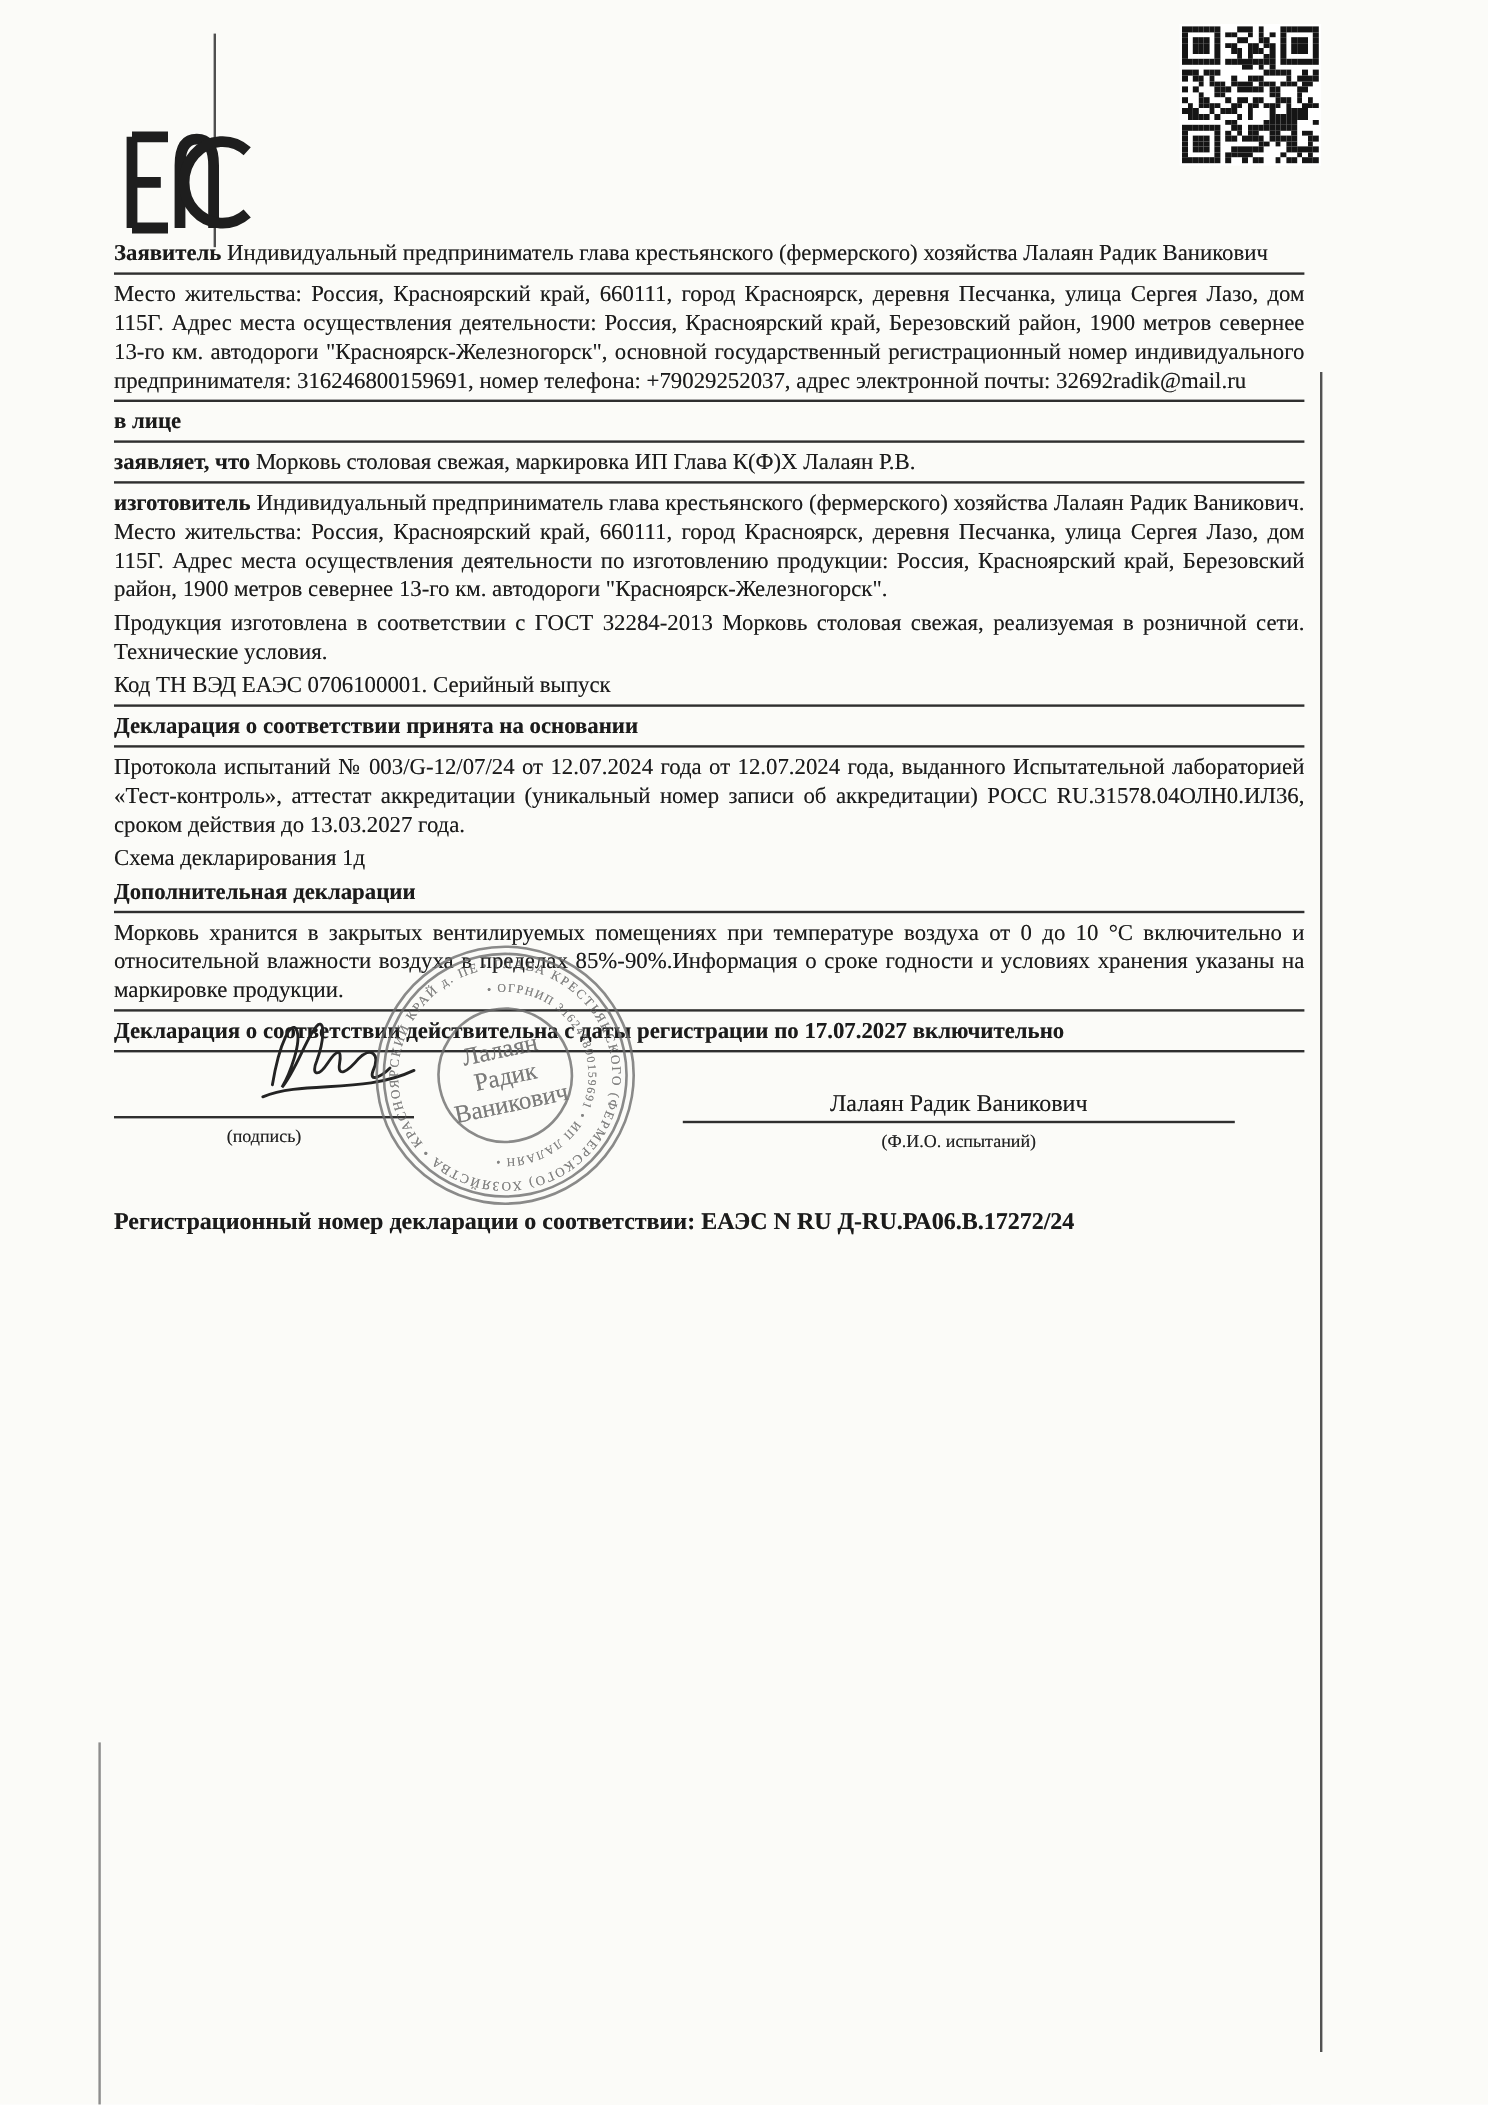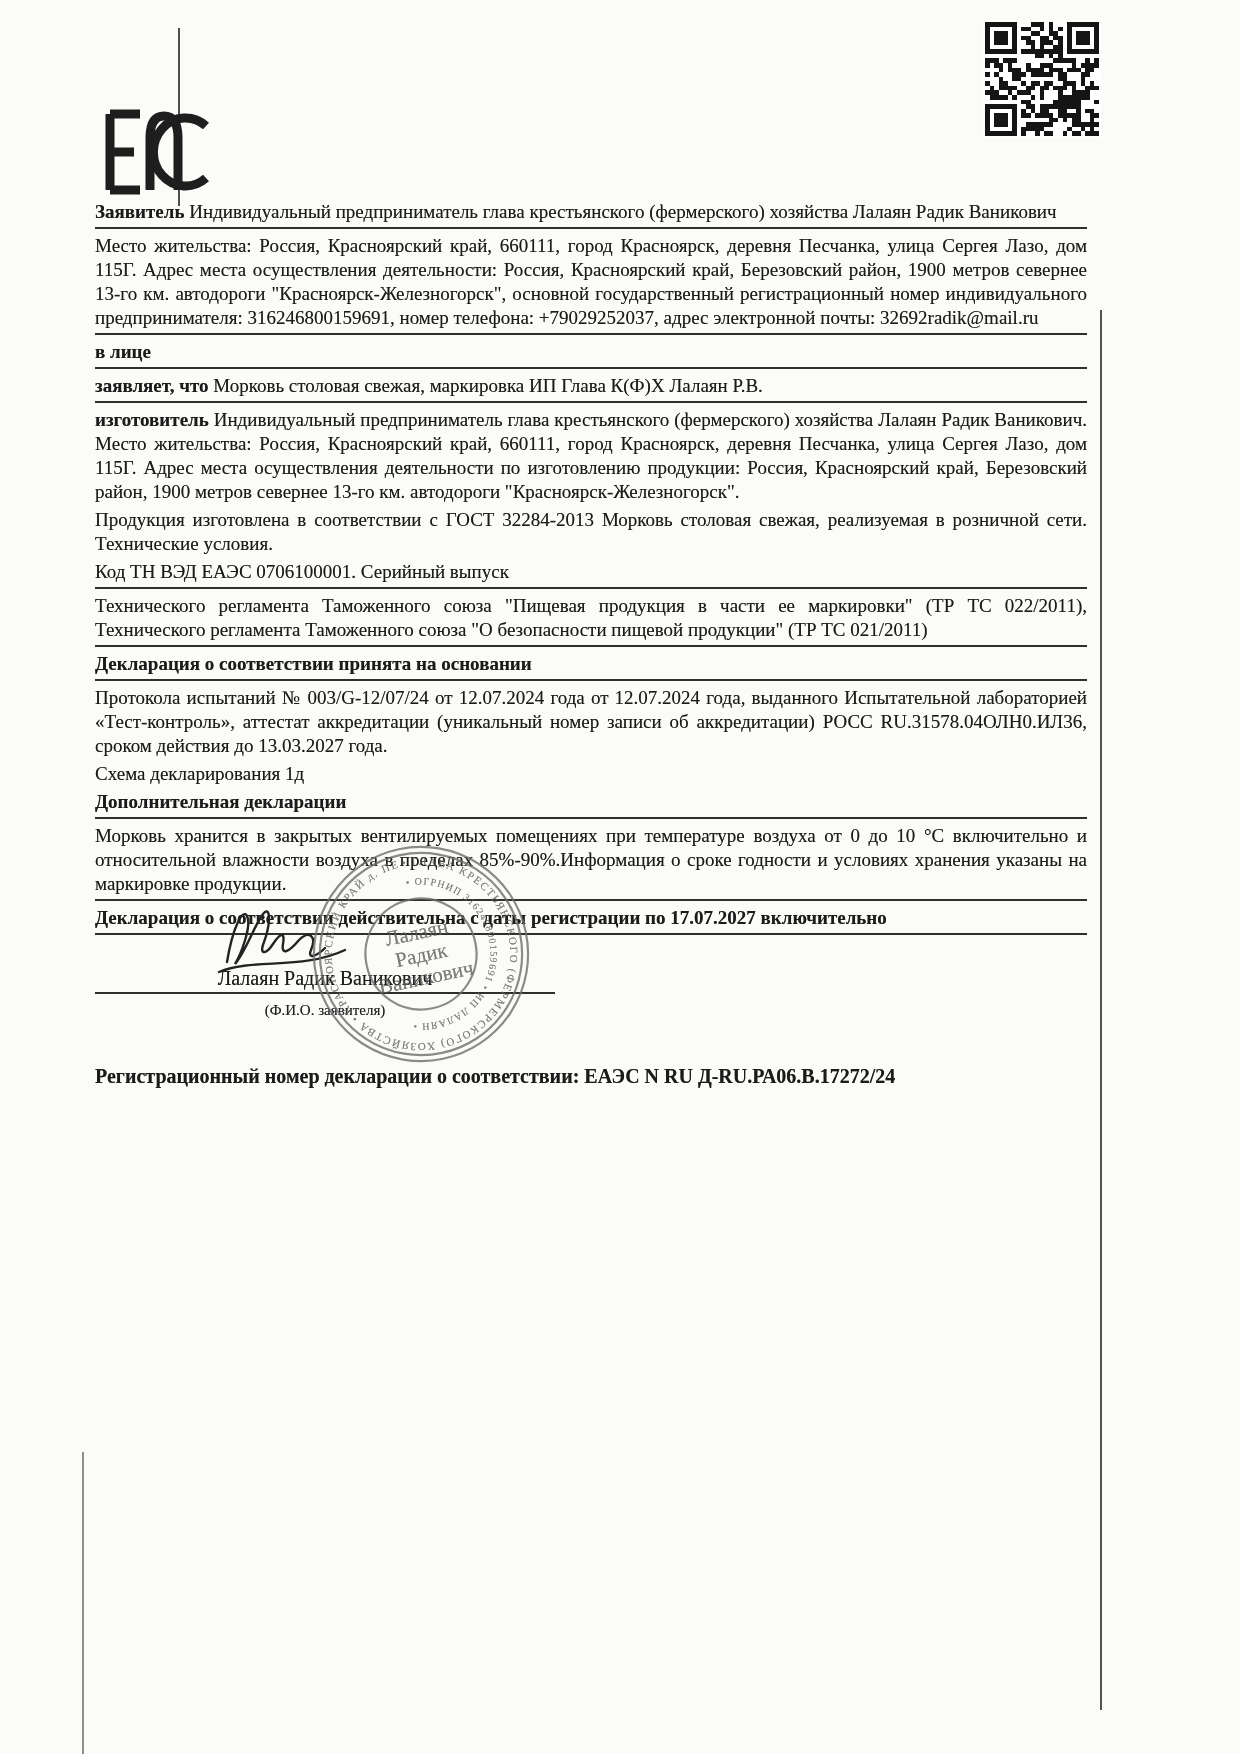--- a/index.html
+++ b/index.html
@@ -437,23 +437,20 @@
 
     <div class="sec">
       <span>Продукция изготовлена в соответствии с ГОСТ 32284-2013 Морковь столовая свежая, реализуемая в розничной сети. Технические условия.</span>
     </div>
 
     <div class="sec rule">
       <span>Код ТН ВЭД ЕАЭС 0706100001. Серийный выпуск</span>
     </div>
 
 
-    <div class="sec rule">
-      <span>Технического регламента Таможенного союза "Пищевая продукция в части ее маркировки" (ТР ТС 022/2011), Технического регламента Таможенного союза "О безопасности пищевой продукции" (ТР ТС 021/2011)</span>
-    </div>
 
     <div class="sec rule">
       <span class="b">Декларация о соответствии принята на основании</span>
     </div>
 
     <div class="sec">
       <span>Протокола испытаний №  003/G-12/07/24 от 12.07.2024 года от 12.07.2024 года, выданного Испытательной лабораторией «Тест-контроль», аттестат аккредитации (уникальный номер записи об аккредитации) РОСС RU.31578.04ОЛН0.ИЛ36, сроком действия до 13.03.2027 года.</span>
     </div>
 
     <div class="sec">
@@ -491,24 +488,28 @@
           <textPath href="#ringA">• ГЛАВА КРЕСТЬЯНСКОГО (ФЕРМЕРСКОГО) ХОЗЯЙСТВА • КРАСНОЯРСКИЙ КРАЙ д. ПЕСЧАНКА</textPath>
         </text>
         <text class="ring2">
           <textPath href="#ringB">• ОГРНИП 316246800159691 • ИП ЛАЛАЯН •</textPath>
         </text>
         <text class="cname" x="115" y="100">Лалаян</text>
         <text class="cname" x="115" y="123">Радик</text>
         <text class="cname" x="115" y="146">Ваникович</text>
       </svg>
 
+      <div class="sig-left">
+        <div class="line"></div>
+        <div class="cap">(подпись)</div>
+      </div>
 
       <div class="sig-right">
         <div class="fio">Лалаян Радик Ваникович</div>
-        <div class="cap">(Ф.И.О. заявителя)</div>
+        <div class="cap">(Ф.И.О. испытаний)</div>
       </div>
     </div>
 
     <div class="foot foot1">
       <span>Регистрационный номер декларации о соответствии:</span>
       <span>ЕАЭС N RU Д-RU.РА06.В.17272/24</span>
     </div>
 
 
   </div>

